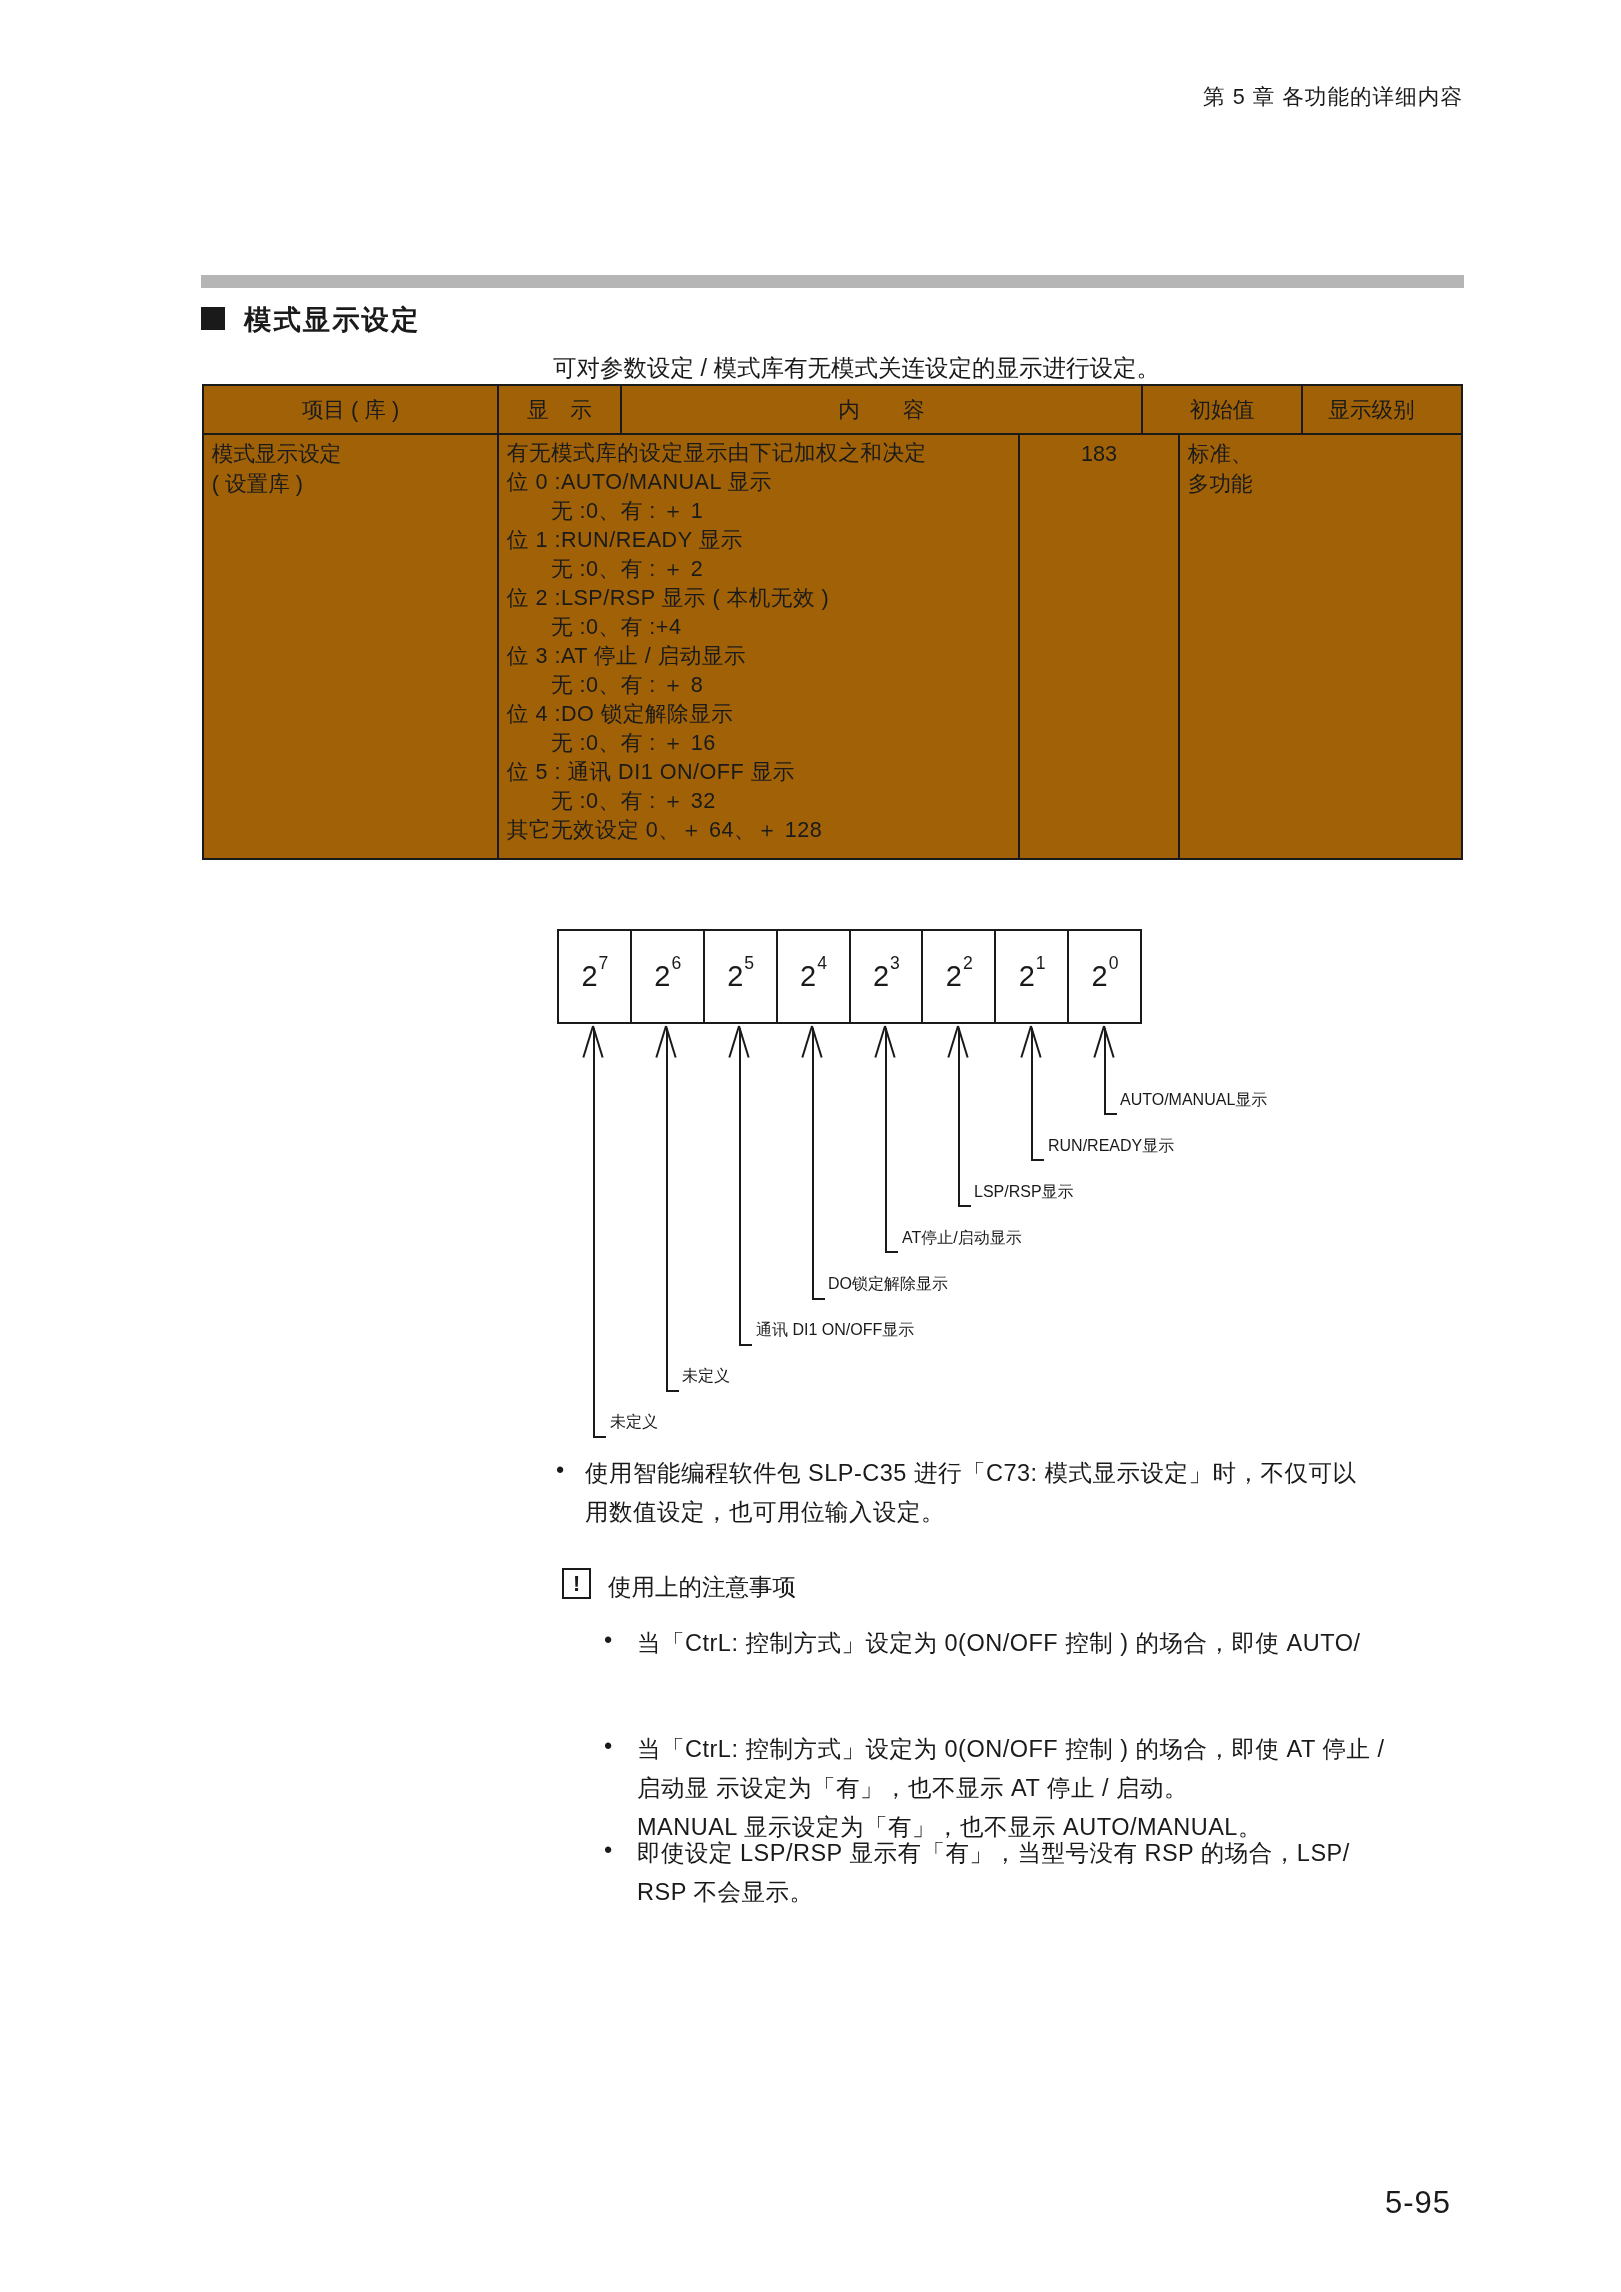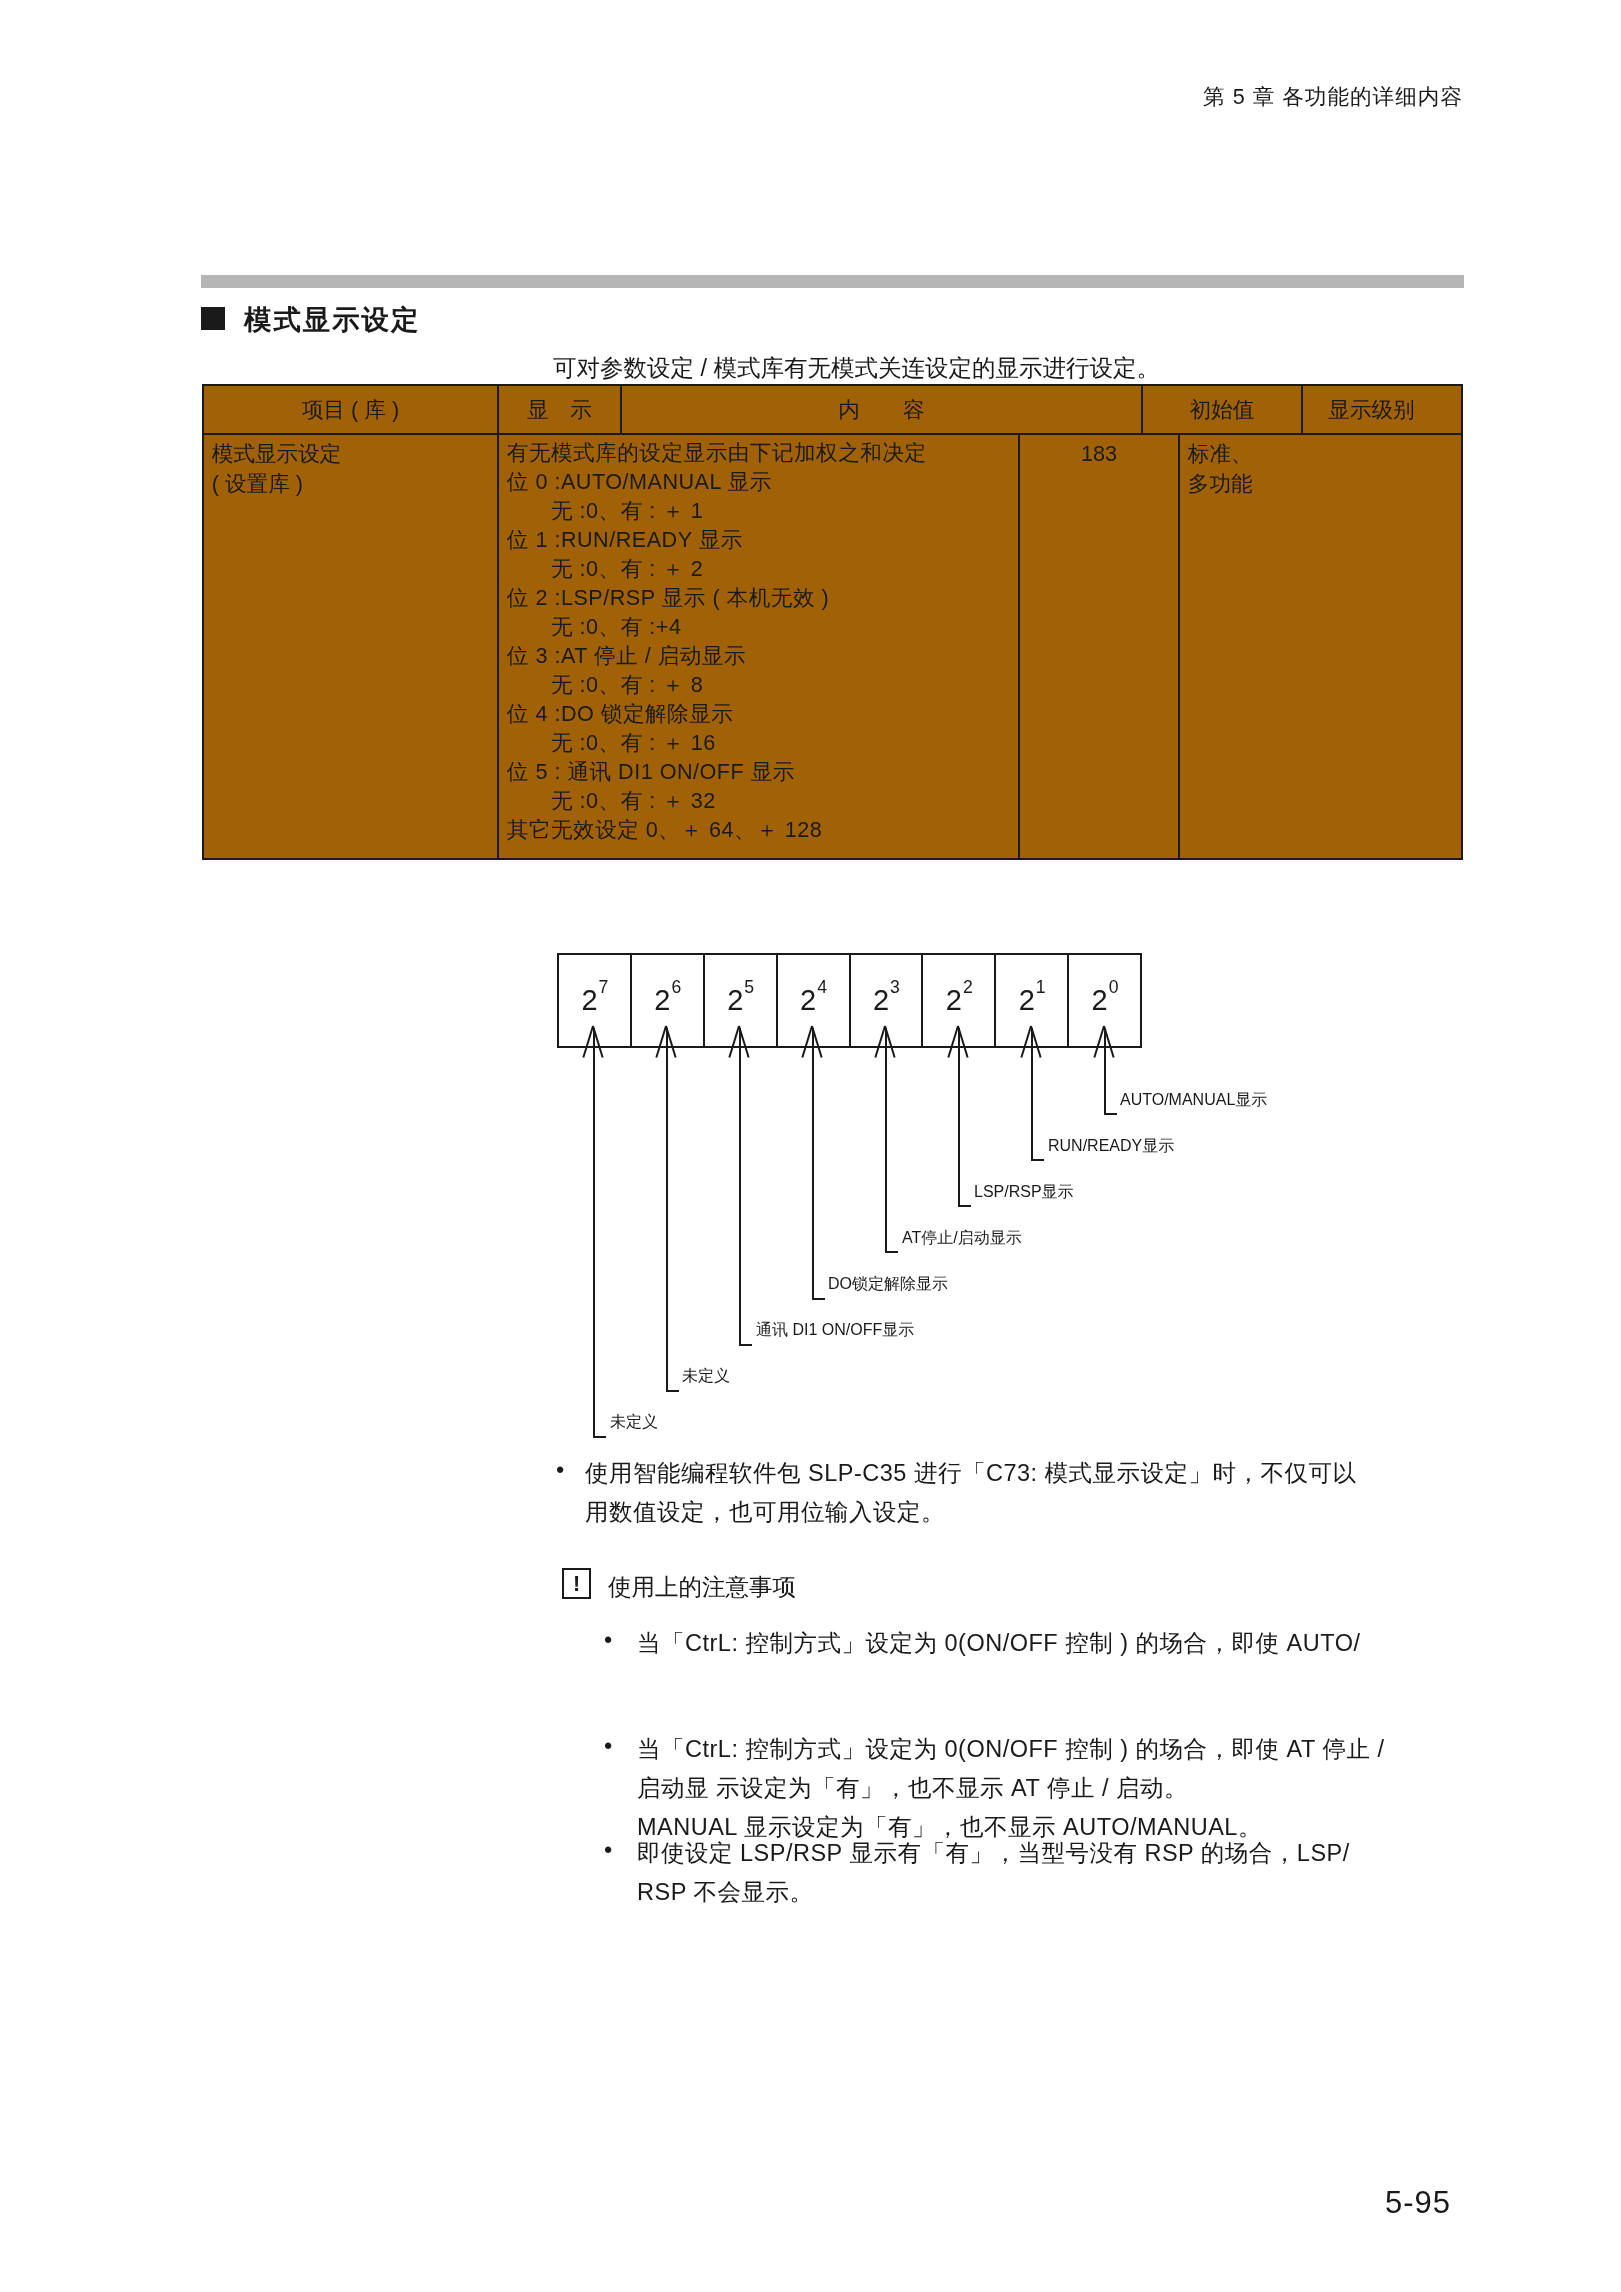--- a/index.html
+++ b/index.html
@@ -52,21 +52,21 @@
     font-family:"DejaVu Sans Mono",monospace;
     font-size:29px; font-weight:bold; font-style:italic;
     white-space:pre; letter-spacing:2.9px; padding-top:2px;
   }
   .content-cell{padding:2.9px 7.8px; font-size:21.6px;}
   .content-line{line-height:29px; white-space:pre; letter-spacing:0.5px;}
 
   
   .bit-row{
     position:absolute; left:557px; top:929px; width:585px; height:95px;
-    border:2.9px solid #1a1a1a; box-sizing:border-box; display:flex; background:#fff;margin-top:24px;
+    border:2.9px solid #1a1a1a; box-sizing:border-box; display:flex; background:#fff;
   }
   .bit-cell{
     flex:1; border-right:2.9px solid #1a1a1a; box-sizing:border-box;
     display:flex; align-items:center; justify-content:center;
     font-size:29px;
   }
   .bit-cell:last-child{border-right:none;}
   .bit-cell sup{font-size:17.6px; line-height:0; position:relative; top:-5.9px; left:1px;}
 
   .ah-leg{position:absolute; width:2px; height:33px; background:#1a1a1a;}

